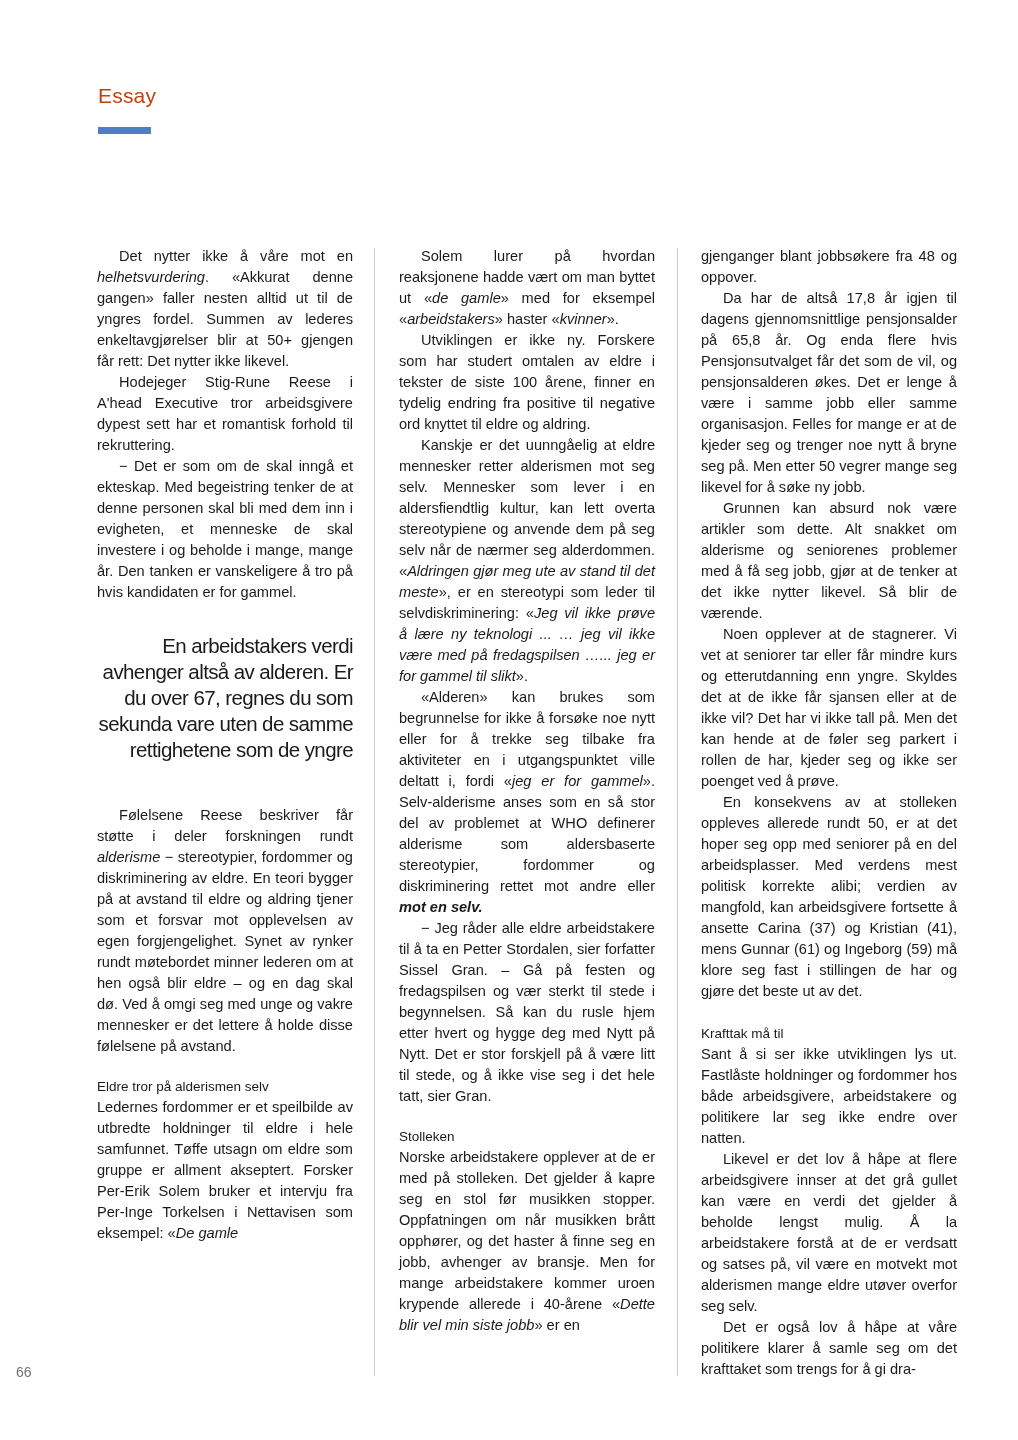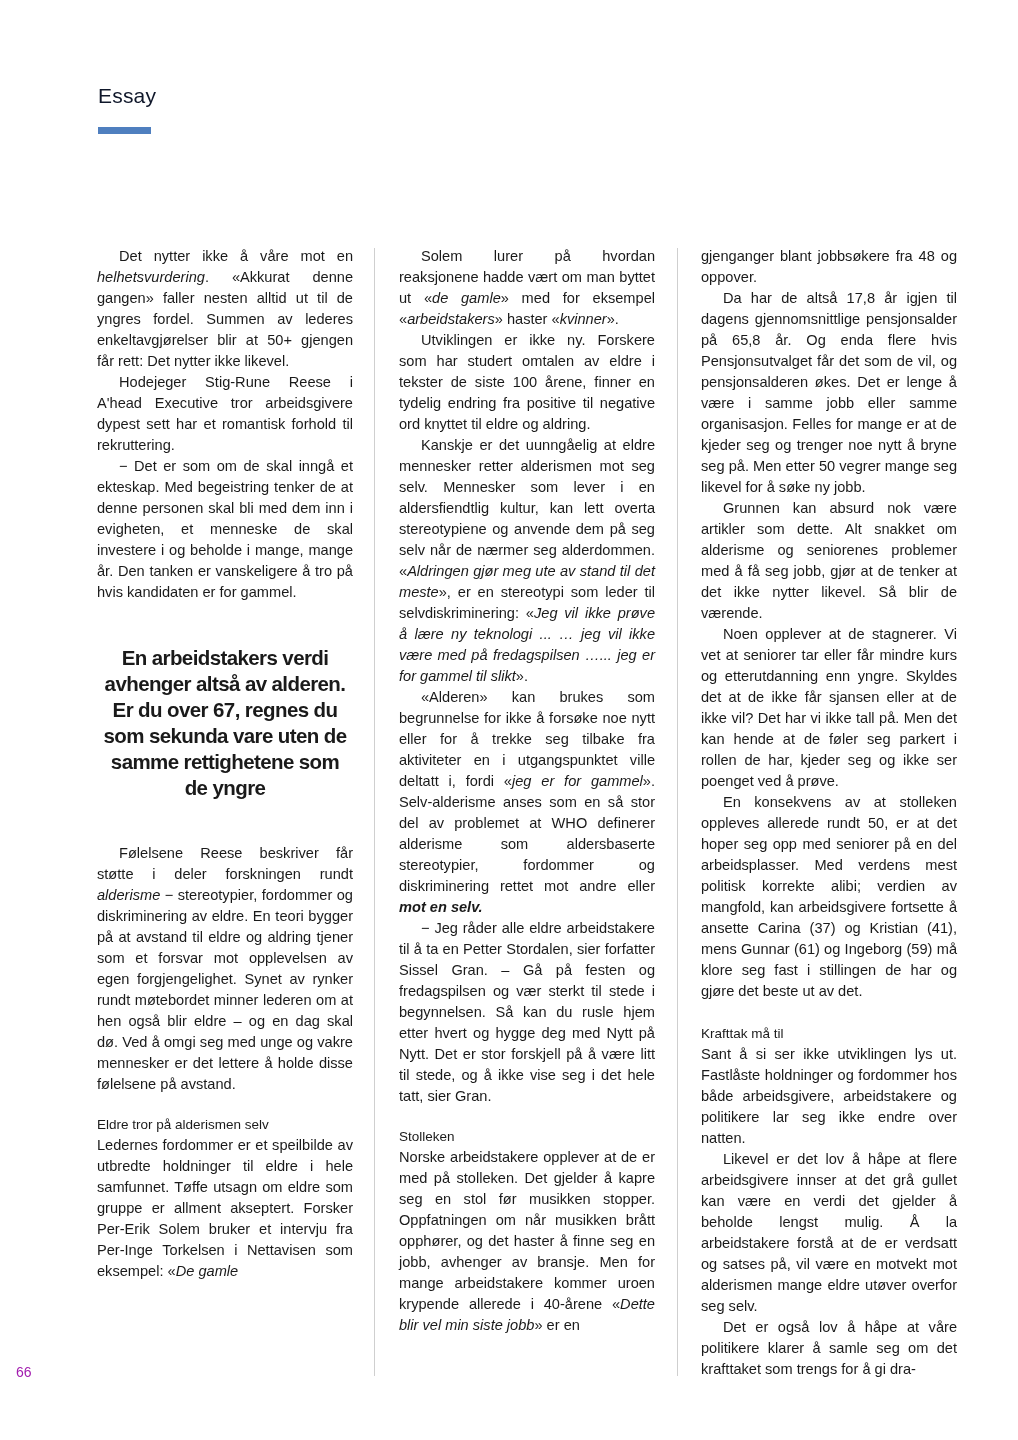--- a/index.html
+++ b/index.html
@@ -1,32 +1,32 @@
 <!DOCTYPE html>
 <html><head>
   <meta charset="utf-8">
   <style>
     html, body { margin: 0; padding: 0; background: #ffffff; }
     body { width: 1018px; height: 1440px; position: relative; overflow: hidden;
            font-family: "Liberation Sans", sans-serif; color: #1a1a1a; }
-    .section-label { position: absolute; left: 98px; top: 84px; font-size: 21px; color: #0f172a; letter-spacing: 0.2px; }
+    .section-label { position: absolute; left: 98px; top: 84px; font-size: 21px; color: #c2410c; letter-spacing: 0.2px; }
     .section-bar { position: absolute; left: 98px; top: 127px; width: 53px; height: 7px; background: #4f7fbf; }
     .col { position: absolute; top: 246px; width: 256px; font-size: 14.6px; line-height: 21px; text-align: justify; }
     .col1 { left: 97px; }
     .col2 { left: 399px; }
     .col3 { left: 701px; }
     .divider { position: absolute; top: 248px; width: 1px; height: 1128px; background: #cfcfcf; }
     .div1 { left: 374px; }
     .div2 { left: 677px; }
     p { margin: 0; }
     p.ind { text-indent: 22px; }
     i, .it { font-style: italic; }
-    .pull { font-weight: bold; font-size: 20.5px; line-height: 26px; letter-spacing: -0.6px; margin: 42px 0 42px 0; text-align: center; }
+    .pull { font-weight: normal; font-size: 20.5px; line-height: 26px; letter-spacing: -0.6px; margin: 30px 0 42px 0; text-align: right; }
     .subhead { font-weight: normal; font-size: 13.5px; margin-top: 19px; line-height: 21px; }
-    .page-number { position: absolute; left: 16px; top: 1364px; font-size: 14px; color: #a21caf; }
+    .page-number { position: absolute; left: 16px; top: 1364px; font-size: 14px; color: #737373; }
   </style>
 </head>
 <body>
 
 <div>
   <div class="section-label">Essay</div>
   <div class="section-bar"></div>
 
   <div class="divider div1"></div>
   <div class="divider div2"></div>

